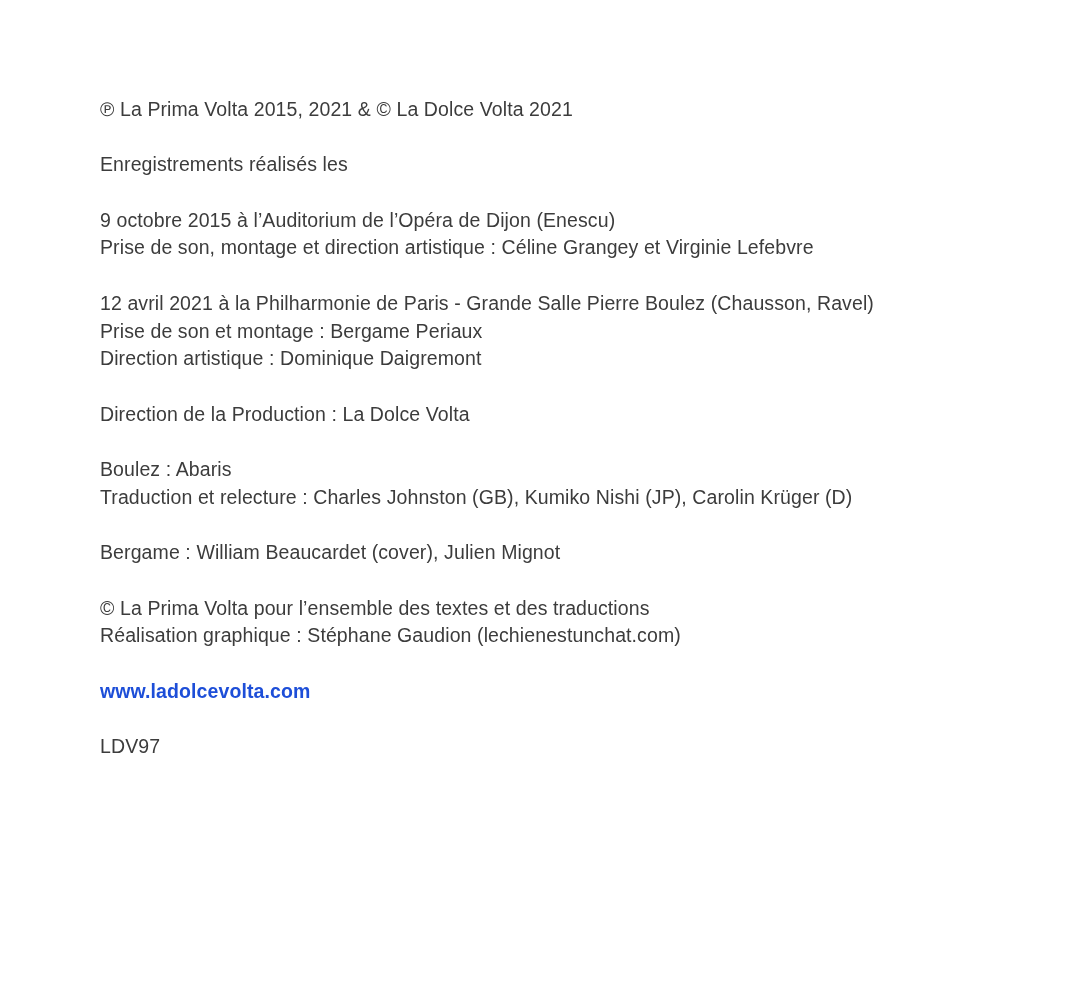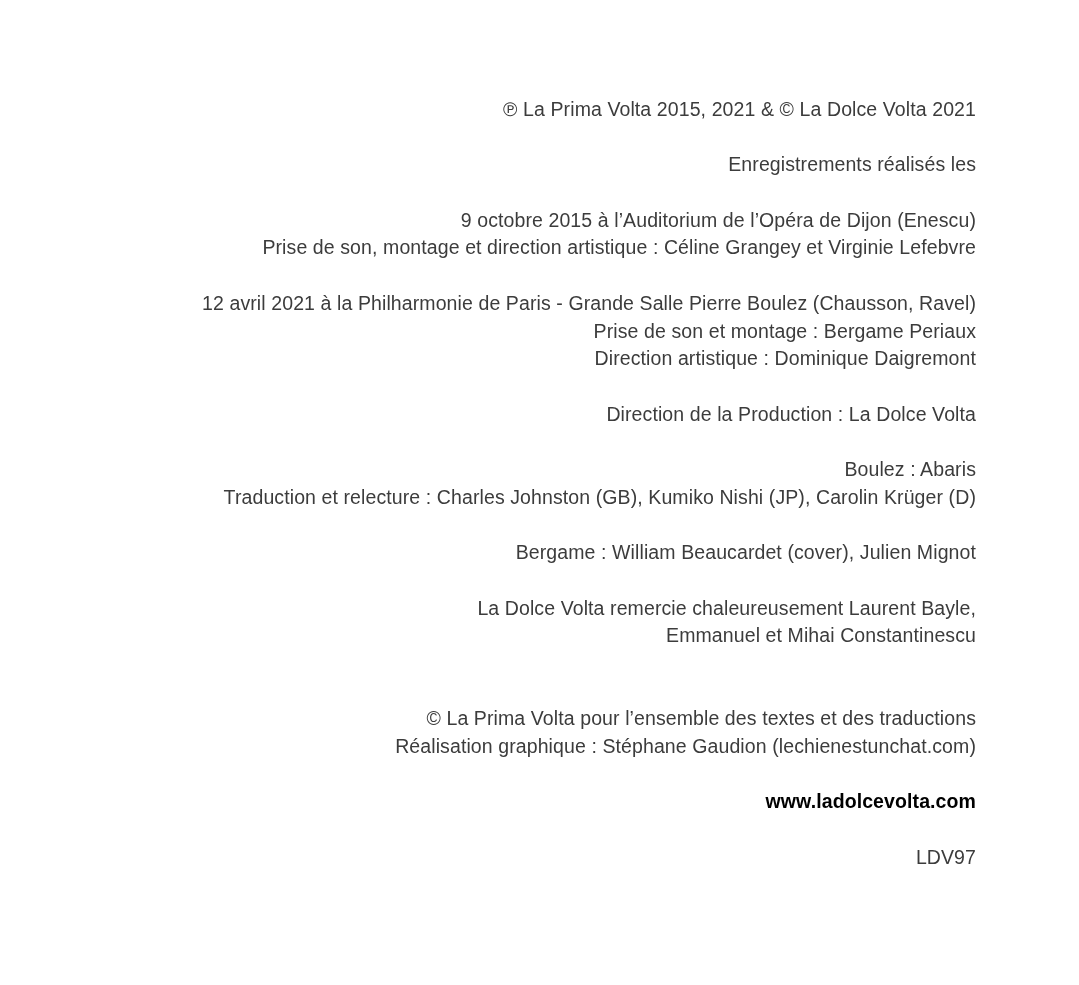--- a/index.html
+++ b/index.html
@@ -12,42 +12,41 @@
     height: 985px;
     position: relative;
     overflow: hidden;
     font-family: "Liberation Sans", sans-serif;
   }
   .credits {
     position: absolute;
     top: 96px;
     left: 100px;
     right: 103px;
-    text-align: right;
     font-size: 19.5px;
     line-height: 27.7px;
     color: #3c3c3c;
     letter-spacing: 0.1px;
   }
   .block {
     margin: 0 0 27.7px 0;
   }
   .block.gap-2 {
     margin-bottom: 55.4px;
   }
   .block.last {
     margin-bottom: 8px;
   }
   .line {
     white-space: nowrap;
   }
   .it {
   }
   a.site-link {
-    color: #000000;
+    color: #1d4ed8;
     font-weight: bold;
     text-decoration: none;
     cursor: pointer;
   }
 </style>
 </head>
 <body>
 
 <div class="credits">
 
@@ -76,24 +75,20 @@
 
   <div class="block">
     <div class="line"><span class="it">Boulez</span><span> : Abaris</span></div>
     <div class="line"><span class="it">Traduction et relecture</span><span> : Charles Johnston (GB), Kumiko Nishi (JP), Carolin Krüger (D)</span></div>
   </div>
 
   <div class="block">
     <div class="line"><span class="it">Bergame</span><span> : William Beaucardet (cover), Julien Mignot</span></div>
   </div>
 
-  <div class="block gap-2">
-    <div class="line">La Dolce Volta remercie chaleureusement Laurent Bayle,</div>
-    <div class="line">Emmanuel et Mihai Constantinescu</div>
-  </div>
 
   <div class="block">
     <div class="line">© La Prima Volta pour l’ensemble des textes et des traductions</div>
     <div class="line"><span class="it">Réalisation graphique</span><span> : Stéphane Gaudion (lechienestunchat.com)</span></div>
   </div>
 
   <div class="block">
     <div class="line"><a class="site-link">www.ladolcevolta.com</a></div>
   </div>
 

